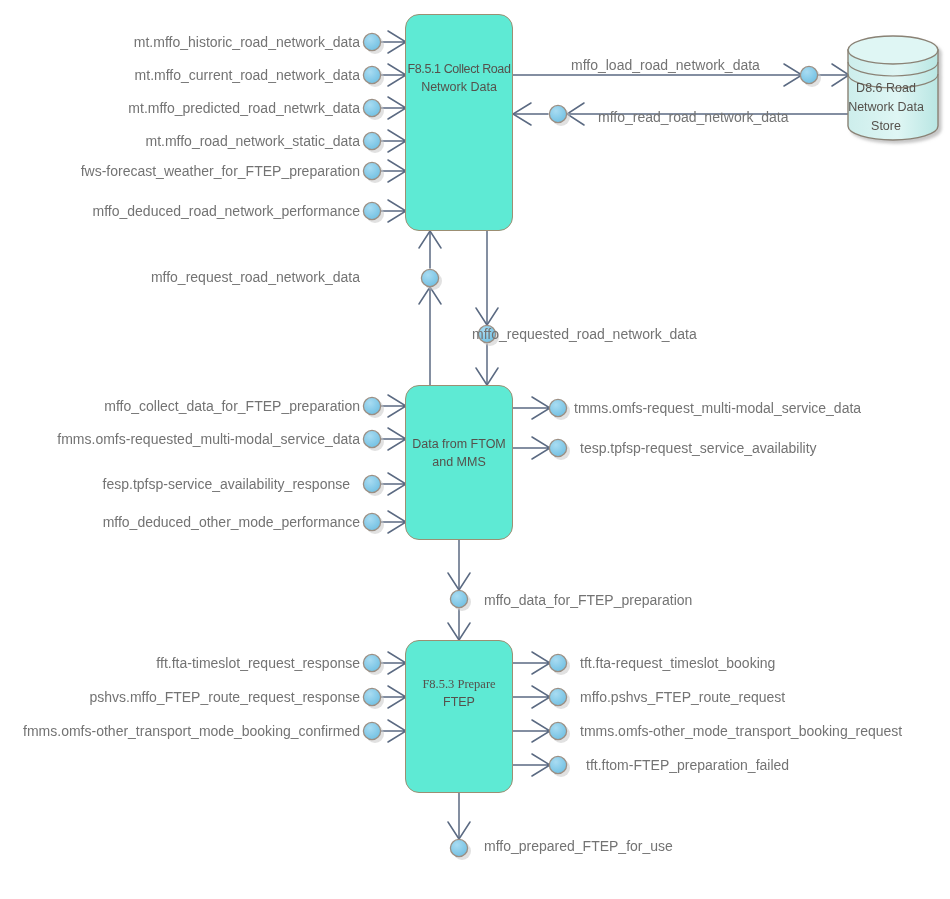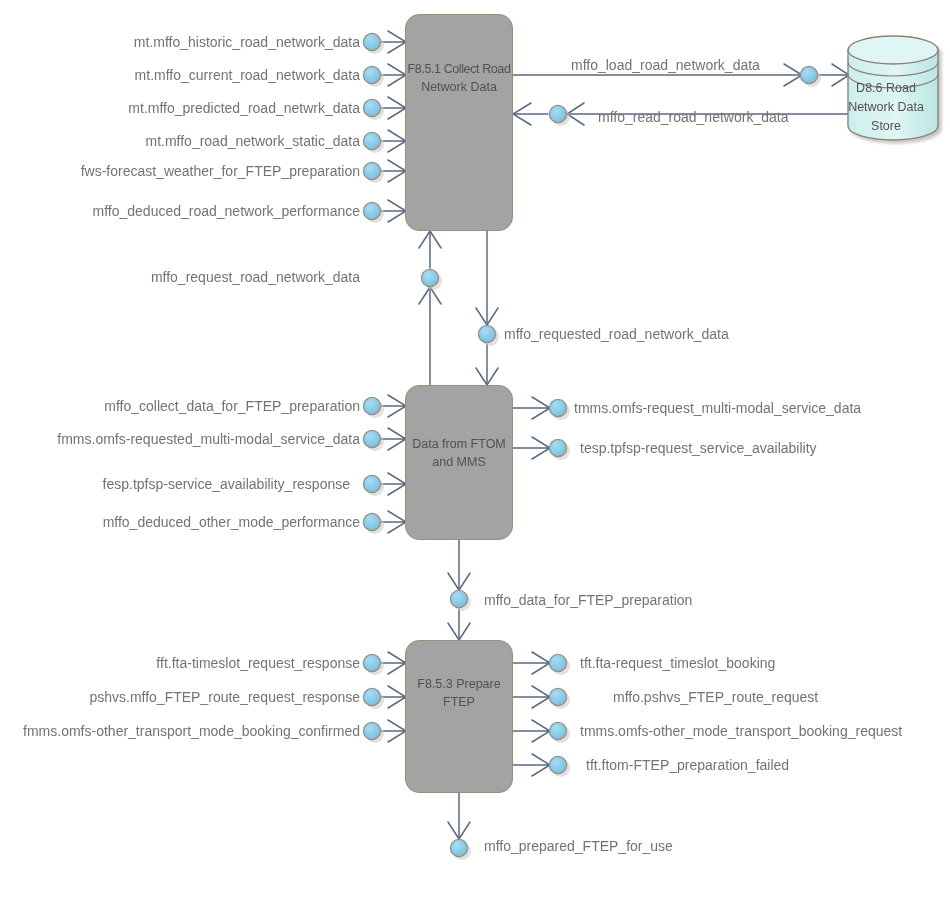--- a/index.html
+++ b/index.html
@@ -3,21 +3,21 @@
 <meta charset="utf-8">
 <style>
   html,body{margin:0;padding:0;background:#ffffff;}
   body{width:950px;height:899px;position:relative;overflow:hidden;
        font-family:"Liberation Sans", sans-serif;}
   #canvas{position:absolute;left:0;top:0;width:950px;height:899px;}
   .lbl{position:absolute;font-size:14px;color:#737373;white-space:nowrap;
        line-height:14px;}
   .lbl.r{text-align:right;}
   .proc{position:absolute;box-sizing:border-box;border:1.4px solid #9c8f73;
-        border-radius:14px;background:#a3a3a3;}
+        border-radius:14px;background:#5eead4;}
   .proc .ttl{position:absolute;left:0;right:0;text-align:center;
         font-size:12.5px;color:#55514c;line-height:18px;}
   .store{position:absolute;}
   .store .stl{position:absolute;left:0;right:0;text-align:center;
         font-size:12.5px;color:#55514c;line-height:19px;}
 </style>
 </head>
 <body>
 
 <svg id="canvas" viewBox="0 0 950 899">
@@ -171,55 +171,55 @@
   <div class="ttl" style="top:45px;letter-spacing:-0.4px;">F8.5.1 Collect Road</div>
   <div class="ttl" style="top:63px;">Network Data</div>
 </div>
 
 <div class="proc" style="left:405px;top:385px;width:108px;height:155px;">
   <div class="ttl" style="top:49px;">Data from FTOM</div>
   <div class="ttl" style="top:67px;">and MMS</div>
 </div>
 
 <div class="proc" style="left:405px;top:640px;width:108px;height:153px;">
-  <div class="ttl" style="top:34px;">F8.5.3 Prepare</div>
+  <div class="ttl" style="top:34px;font-family:Liberation Serif, serif;">F8.5.3 Prepare</div>
   <div class="ttl" style="top:52px;">FTEP</div>
 </div>
 
 <div class="store" style="left:848px;top:36px;width:76px;height:104px;">
   <div class="stl" style="top:43px;">D8.6 Road</div>
   <div class="stl" style="top:62px;">Network Data</div>
   <div class="stl" style="top:81px;">Store</div>
 </div>
 
 <div class="lbl r" style="right:590px;top:35px;">mt.mffo_historic_road_network_data</div>
 <div class="lbl r" style="right:590px;top:68px;">mt.mffo_current_road_network_data</div>
 <div class="lbl r" style="right:590px;top:101px;">mt.mffo_predicted_road_netwrk_data</div>
 <div class="lbl r" style="right:590px;top:134px;">mt.mffo_road_network_static_data</div>
 <div class="lbl r" style="right:590px;top:164px;">fws-forecast_weather_for_FTEP_preparation</div>
 <div class="lbl r" style="right:590px;top:204px;">mffo_deduced_road_network_performance</div>
 
 <div class="lbl" style="left:571px;top:58px;">mffo_load_road_network_data</div>
 <div class="lbl" style="left:598px;top:110px;">mffo_read_road_network_data</div>
 
 <div class="lbl r" style="right:590px;top:270px;">mffo_request_road_network_data</div>
-<div class="lbl" style="left:504px;top:327px;text-align:center;">mffo_requested_road_network_data</div>
+<div class="lbl" style="left:472px;top:327px;text-align:center;">mffo_requested_road_network_data</div>
 
 <div class="lbl r" style="right:590px;top:399px;">mffo_collect_data_for_FTEP_preparation</div>
 <div class="lbl r" style="right:590px;top:432px;">fmms.omfs-requested_multi-modal_service_data</div>
 <div class="lbl r" style="right:600px;top:477px;">fesp.tpfsp-service_availability_response</div>
 <div class="lbl r" style="right:590px;top:515px;">mffo_deduced_other_mode_performance</div>
 
 <div class="lbl" style="left:574px;top:401px;">tmms.omfs-request_multi-modal_service_data</div>
 <div class="lbl" style="left:580px;top:441px;">tesp.tpfsp-request_service_availability</div>
 
 <div class="lbl" style="left:484px;top:593px;">mffo_data_for_FTEP_preparation</div>
 
 <div class="lbl r" style="right:590px;top:656px;">fft.fta-timeslot_request_response</div>
 <div class="lbl r" style="right:590px;top:690px;">pshvs.mffo_FTEP_route_request_response</div>
 <div class="lbl r" style="right:590px;top:724px;">fmms.omfs-other_transport_mode_booking_confirmed</div>
 
 <div class="lbl" style="left:580px;top:656px;">tft.fta-request_timeslot_booking</div>
-<div class="lbl" style="left:613px;top:690px;text-align:center;">mffo.pshvs_FTEP_route_request</div>
+<div class="lbl" style="left:580px;top:690px;text-align:center;">mffo.pshvs_FTEP_route_request</div>
 <div class="lbl" style="left:580px;top:724px;">tmms.omfs-other_mode_transport_booking_request</div>
 <div class="lbl" style="left:586px;top:758px;">tft.ftom-FTEP_preparation_failed</div>
 
 <div class="lbl" style="left:484px;top:839px;text-align:right;">mffo_prepared_FTEP_for_use</div>
 
 </body></html>

